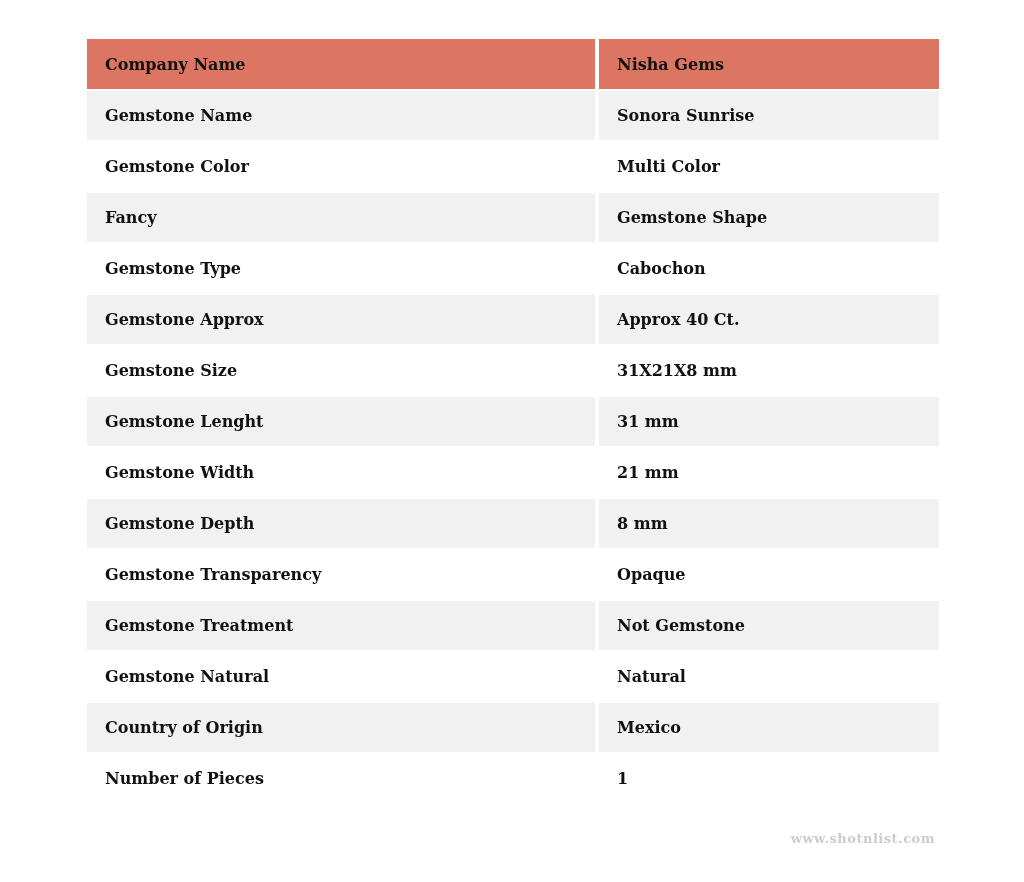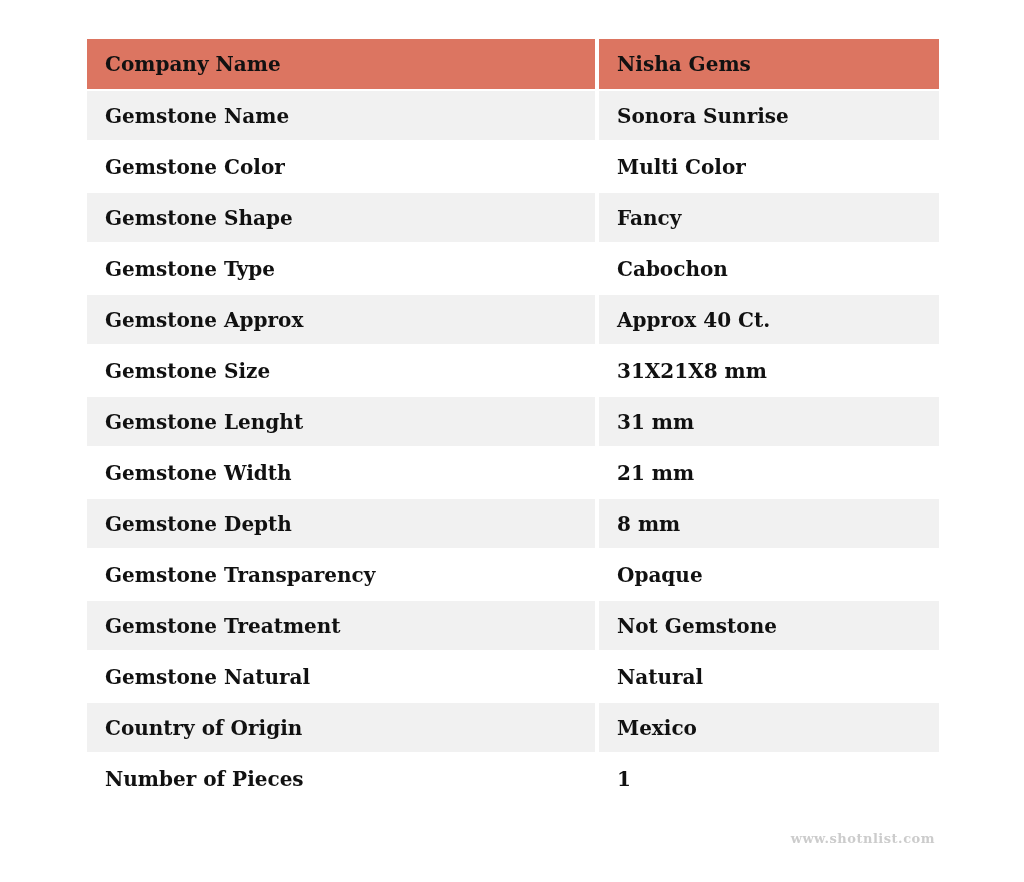--- a/index.html
+++ b/index.html
@@ -27,21 +27,21 @@
     grid-template-columns: 508px 340px;
     grid-template-rows: 50px repeat(14, 49px);
     column-gap: 4px;
     row-gap: 2px;
   }
   .cell {
     display: flex;
     align-items: center;
     padding-left: 18px;
     padding-right: 10px;
-    font-size: 20px;
+    font-size: 16px;
     font-weight: bold;
     color: var(--text-color);
     background: var(--row-bg);
     white-space: nowrap;
     overflow: hidden;
   }
   .cell.header { background: var(--header-bg); }
   .cell.alt    { background: var(--row-alt-bg); text-align: center; }
   .watermark {
     position: absolute;
@@ -59,22 +59,22 @@
 <div class="spec-table">
   <div class="cell header">Company Name</div>
   <div class="cell header">Nisha Gems</div>
 
   <div class="cell alt">Gemstone Name</div>
   <div class="cell alt">Sonora Sunrise</div>
 
   <div class="cell">Gemstone Color</div>
   <div class="cell">Multi Color</div>
 
+  <div class="cell alt">Fancy</div>
   <div class="cell alt">Gemstone Shape</div>
-  <div class="cell alt">Fancy</div>
 
   <div class="cell">Gemstone Type</div>
   <div class="cell">Cabochon</div>
 
   <div class="cell alt">Gemstone Approx</div>
   <div class="cell alt">Approx 40 Ct.</div>
 
   <div class="cell">Gemstone Size</div>
   <div class="cell">31X21X8 mm</div>
 

